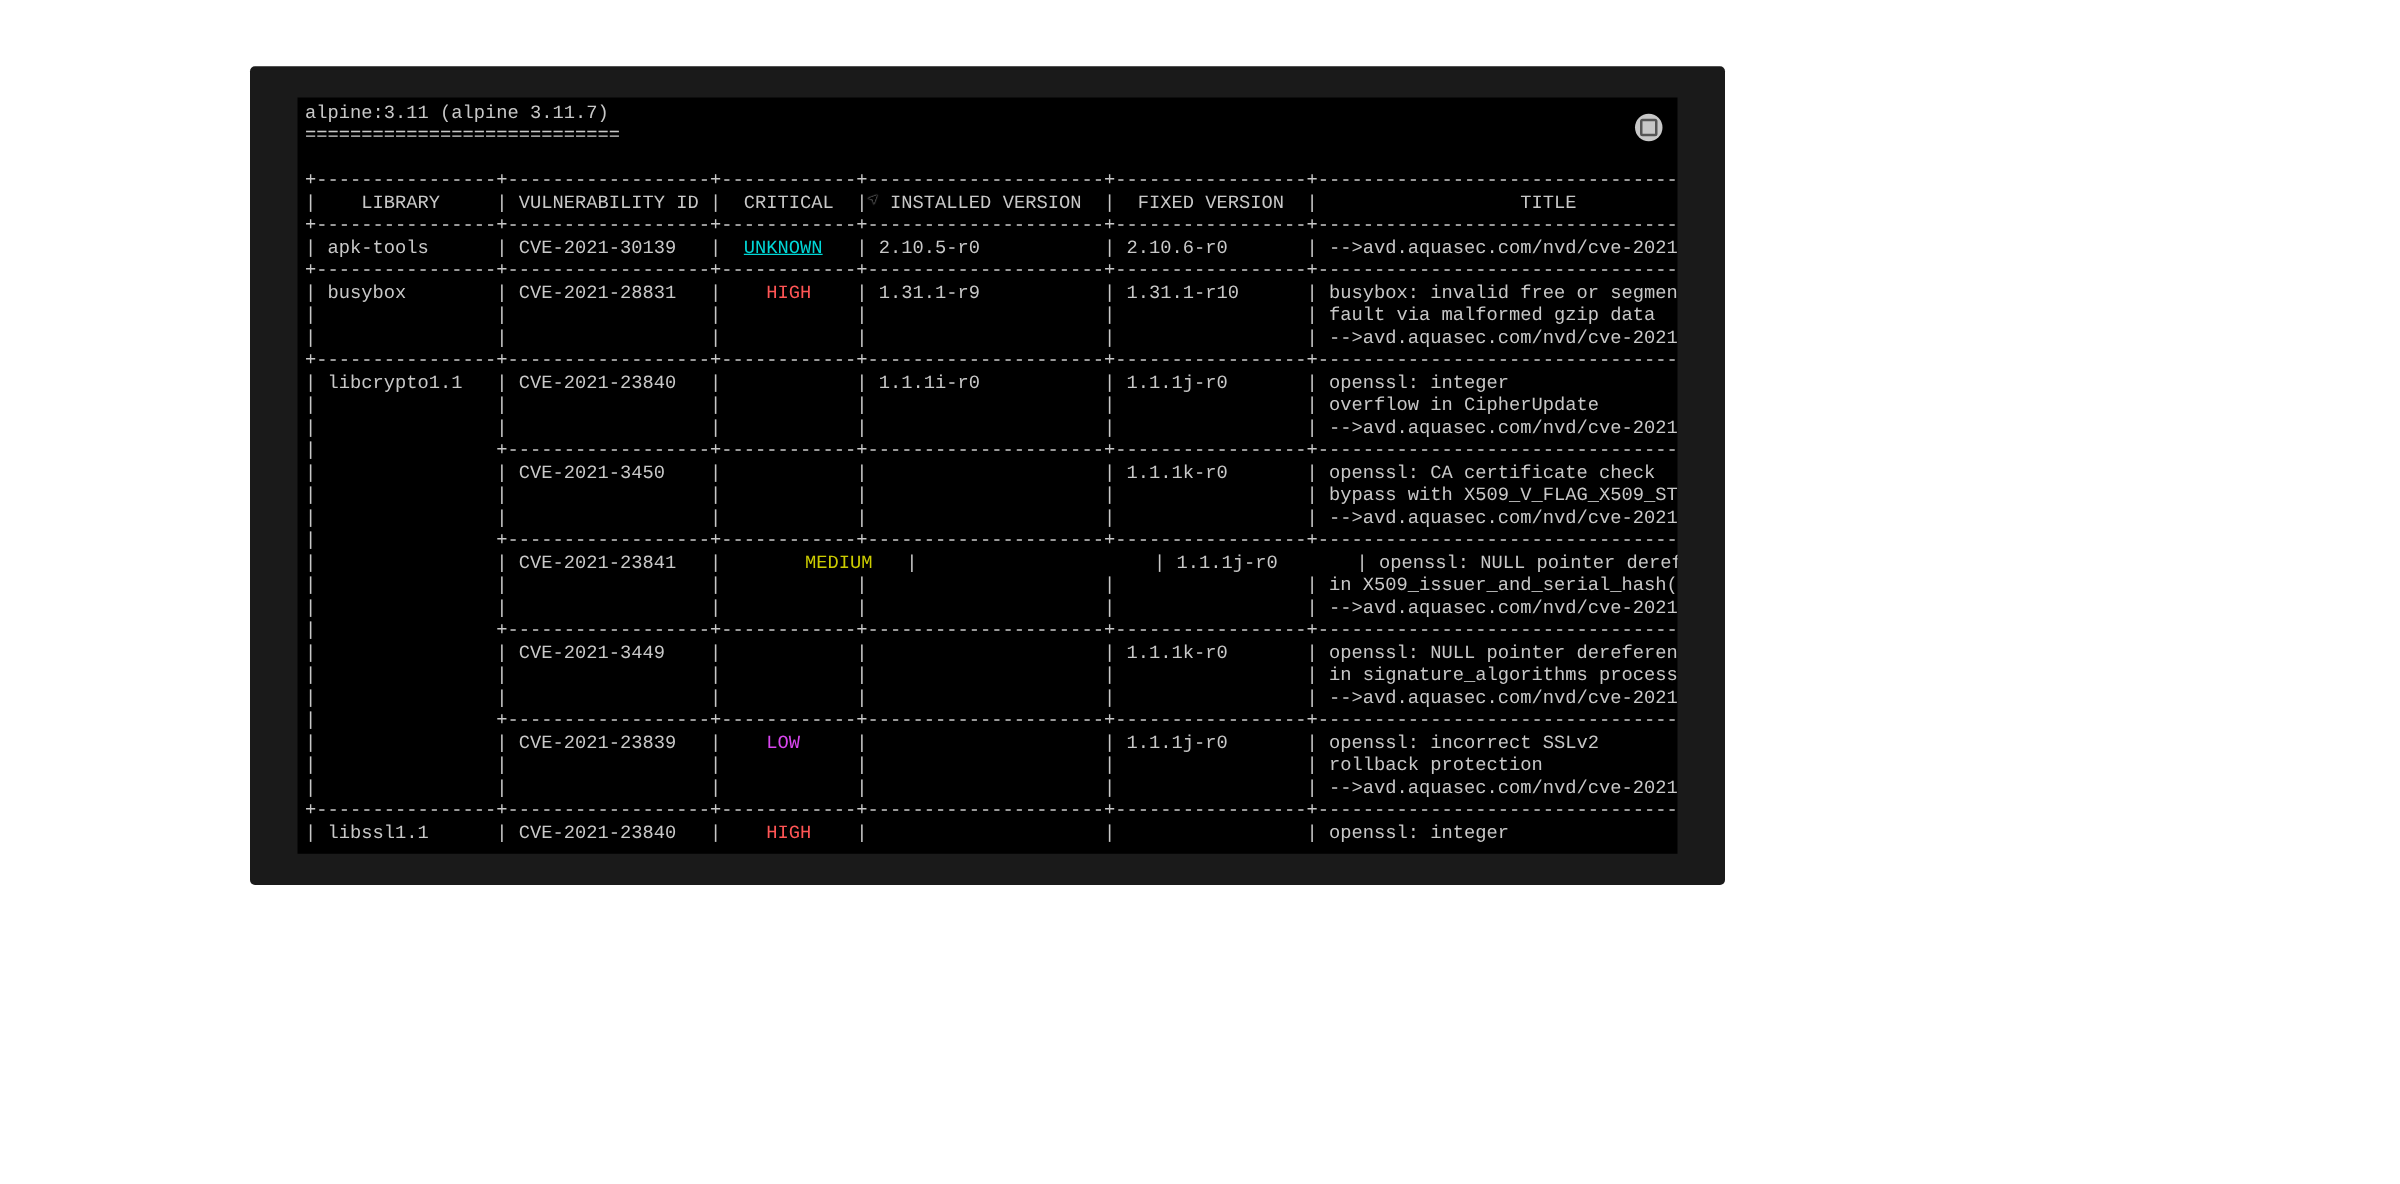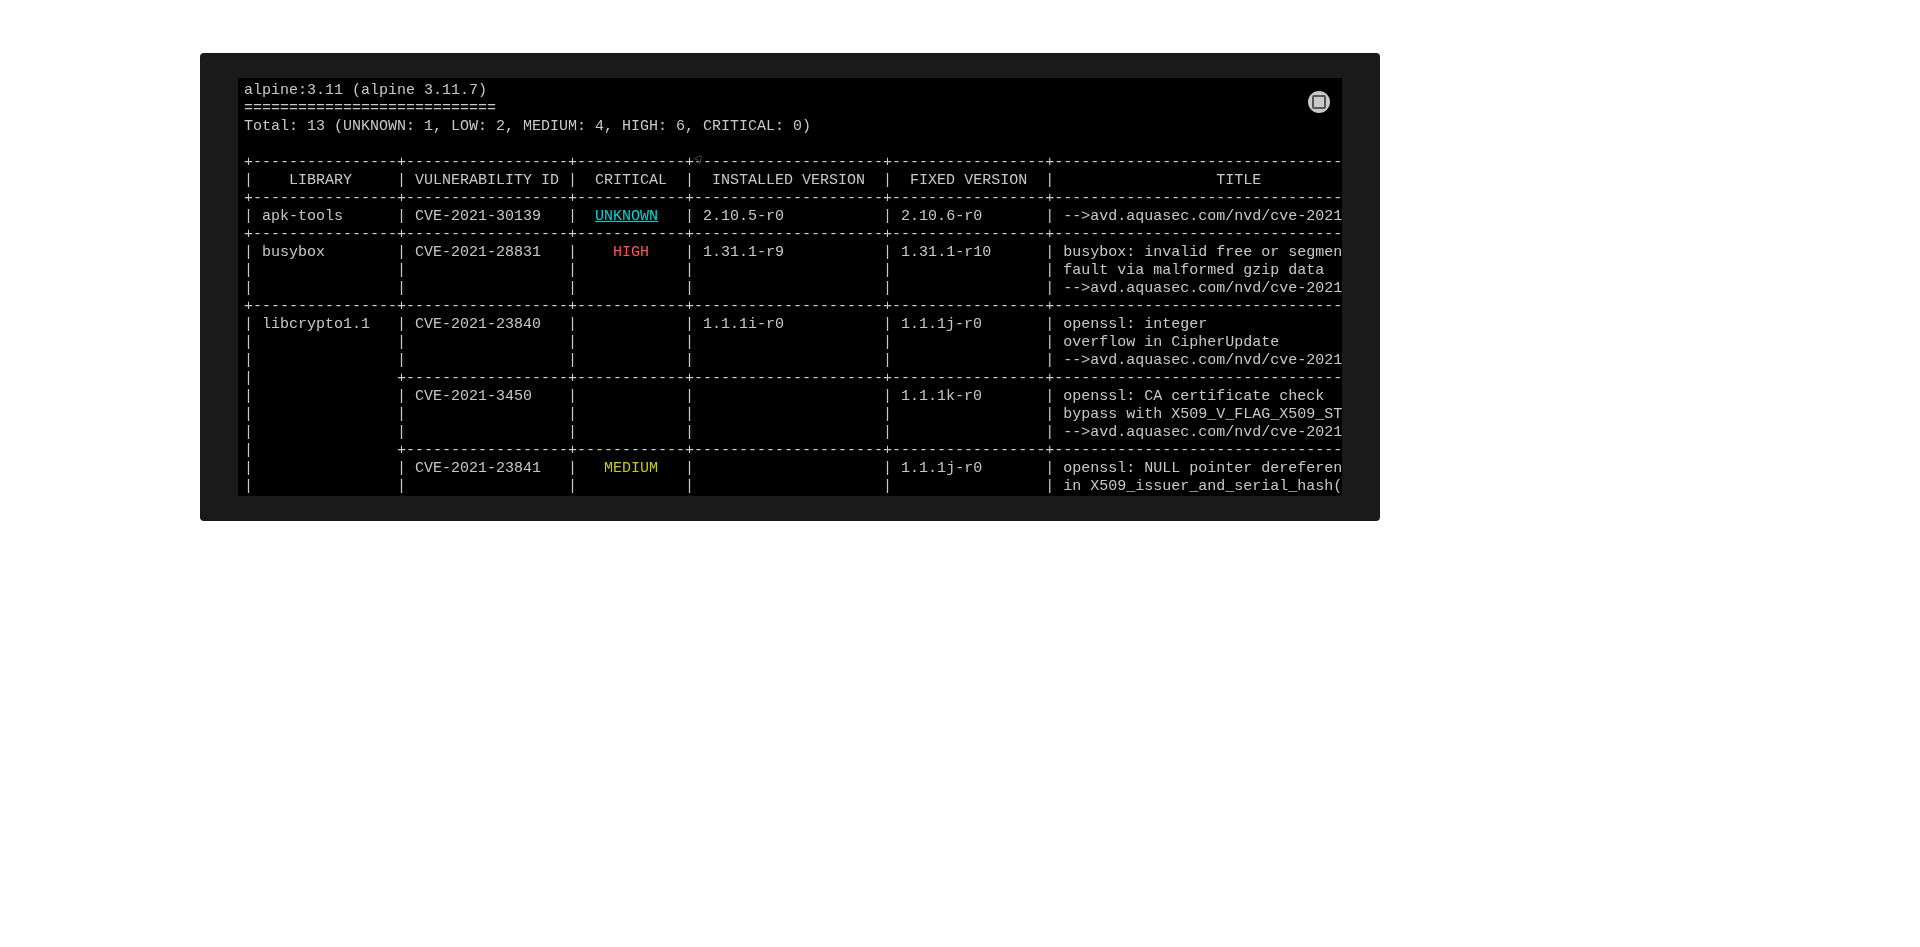--- a/index.html
+++ b/index.html
@@ -9,21 +9,21 @@
     font-family: "Menlo", "Consolas", "Courier New", monospace;
     width: 1920px;
     height: 947px;
     overflow: hidden;
   }
   .outer-frame {
     position: absolute;
     left: 200px;
     top: 53px;
     width: 1180px;
-    height: 468px;
+    height: 655px;
     background: #1a1a1a;
     border-radius: 4px;
     overflow: hidden;
   }
   .terminal {
     position: absolute;
     left: 38px;
     top: 25px;
     right: 38px;
     bottom: 25px;
@@ -32,22 +32,22 @@
     font-size: 15px;
     line-height: 18px;
     white-space: pre;
     overflow: hidden;
     padding: 4px 6px;
     box-sizing: border-box;
   }
   .hdr-line { color: #c8c8c8; }
   .sev-unknown { color: #00d7d7; text-decoration: underline; }
   .sev-high    { color: #ff5555; font-family: Liberation Mono, monospace; }
-  .sev-medium  { color: #cccc00; }
-  .sev-low     { color: #fde047; }
+  .sev-medium  { color: #cccc00; margin-left: 40px; }
+  .sev-low     { color: #d946ef; }
   .corner-icon {
     position: absolute;
     right: 50px;
     top: 38px;
     width: 22px;
     height: 22px;
     border-radius: 50%;
     background: #c8c8c8;
     display: flex;
     align-items: center;
@@ -66,21 +66,20 @@
     color: #000;
     text-shadow: 0 0 1px #fff;
   }
 </style>
 </head>
 <body>
 
 <div class="outer-frame">
   <div class="terminal" id="term"><span class="hdr-line">alpine:3.11 (alpine 3.11.7)</span>
 ============================
-<span>Total: 13 (UNKNOWN: 1, LOW: 2, MEDIUM: 4, HIGH: 6, CRITICAL: 0)</span>
 
 +----------------+------------------+------------+---------------------+-----------------+-----------------------------------------+
 |    LIBRARY     | VULNERABILITY ID |  <span class="">CRITICAL</span>  |  INSTALLED VERSION  |  FIXED VERSION  |                  TITLE                  |
 +----------------+------------------+------------+---------------------+-----------------+-----------------------------------------+
 | apk-tools      | CVE-2021-30139   |  <span class="sev-unknown">UNKNOWN</span>   | 2.10.5-r0           | 2.10.6-r0       | --&gt;avd.aquasec.com/nvd/cve-2021-30139   |
 +----------------+------------------+------------+---------------------+-----------------+-----------------------------------------+
 | busybox        | CVE-2021-28831   |    <span class="sev-high">HIGH</span>    | 1.31.1-r9           | 1.31.1-r10      | busybox: invalid free or segmentation   |
 |                |                  |            |                     |                 | fault via malformed gzip data           |
 |                |                  |            |                     |                 | --&gt;avd.aquasec.com/nvd/cve-2021-28831   |
 +----------------+------------------+------------+---------------------+-----------------+-----------------------------------------+

